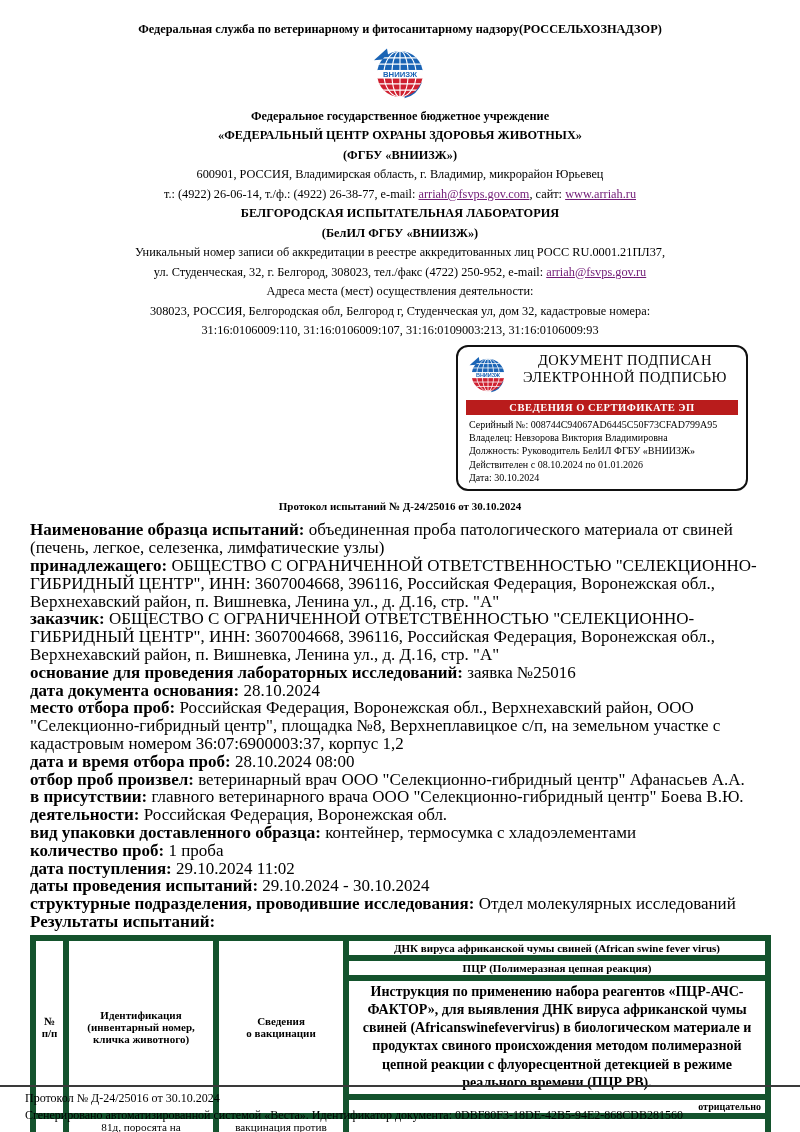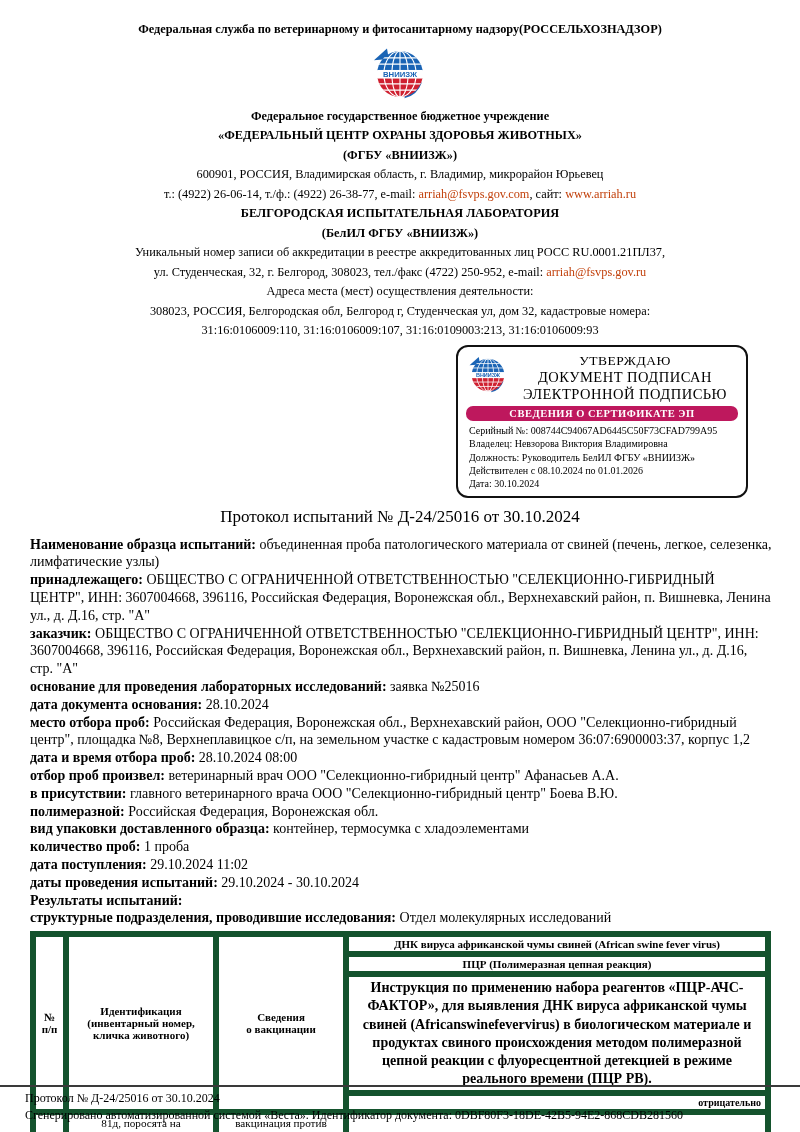--- a/index.html
+++ b/index.html
@@ -4,37 +4,37 @@
 <style>
   html,body{margin:0;padding:0;background:#fff;}
   body{width:800px;height:1132px;font-family:"Liberation Serif",serif;color:#000;position:relative;overflow:hidden;}
   .bold{font-weight:bold;}
   .page{width:800px;height:1132px;position:relative;}
 
   
   .hdr{padding-top:20px;}
   .hdr-line{font-size:12.3px;line-height:19.5px;text-align:center;}
   .logo-lg{width:66px;height:62px;display:block;margin:3px auto 2px auto;}
-  a.doc-link, .doc-link{color:#c2410c;cursor:pointer;}
+  a.doc-link, .doc-link{color:#701a75;text-decoration:underline;cursor:pointer;}
 
   
   .stamp-wrap{width:800px;display:flex;justify-content:flex-end;margin-top:4px;}
   .stamp{width:274px;border:2.5px solid #111;border-radius:12px;margin-right:52px;padding:5px 7px 5px 7px;background:#fff;}
   .stamp-top{display:flex;align-items:flex-start;}
   .logo-sm{width:46px;height:44px;flex:0 0 46px;margin-top:1px;}
   .stamp-head{flex:1;text-align:center;}
   .stamp-approve{font-size:13.5px;letter-spacing:.5px;margin-top:1px;}
   .stamp-signed{font-size:14.5px;line-height:1.18;letter-spacing:.5px;}
-  .cert-bar{background:#be185d;color:#fff;font-weight:bold;font-size:10.5px;text-align:center;padding:2px 0;margin:3px 1px 3px 1px;letter-spacing:.5px;border-radius:7px;}
+  .cert-bar{background:#b91c1c;color:#fff;font-weight:bold;font-size:10.5px;text-align:center;padding:2px 0;margin:3px 1px 3px 1px;letter-spacing:.5px;}
   .cert-lines{font-size:10px;line-height:1.34;padding-left:4px;}
 
   
-  .title{font-size:17px;font-weight:normal;text-align:center;margin:9px 0 9px 0;}
+  .title{font-size:11px;font-weight:bold;text-align:center;margin:9px 0 9px 0;}
   .fields{margin:0 28px 0 30px;}
-  .fields p{margin:0;font-size:14px;line-height:17.8px;}
+  .fields p{margin:0;font-size:17px;line-height:17.8px;}
   .fields b{font-weight:bold;}
 
   
   table{border-collapse:collapse;}
   .results{margin:4px 0 0 30px;width:741px;table-layout:fixed;}
   .results td{border:6px solid #14532d;padding:1px 4px;vertical-align:middle;}
   .results .hcell{font-weight:bold;font-size:11px;text-align:center;}
   .results .instr{font-weight:bold;font-size:14px;text-align:center;line-height:1.3;padding:2px 8px;}
   .results .neg{font-weight:bold;font-size:10px;text-align:right;}
   .results .dcell{font-size:11.2px;text-align:center;line-height:1.3;}
@@ -101,21 +101,20 @@
     <div class="hdr-line">31:16:0106009:110, 31:16:0106009:107, 31:16:0109003:213, 31:16:0106009:93</div>
   </div>
 
   <div class="stamp-wrap">
     <div class="stamp">
       <div class="stamp-top">
         <svg class="logo-sm" viewBox="0 0 104 100">
             <use href="#vniizh-globe"></use>
           </svg>
         <div class="stamp-head">
-          <div class="stamp-approve">УТВЕРЖДАЮ</div>
           <div class="stamp-signed">ДОКУМЕНТ ПОДПИСАН</div>
           <div class="stamp-signed">ЭЛЕКТРОННОЙ ПОДПИСЬЮ</div>
         </div>
       </div>
       <div class="cert-bar">СВЕДЕНИЯ О СЕРТИФИКАТЕ ЭП</div>
       <div class="cert-lines">
         <div>Серийный №: 008744C94067AD6445C50F73CFAD799A95</div>
         <div>Владелец: Невзорова Виктория Владимировна</div>
         <div>Должность: Руководитель БелИЛ ФГБУ «ВНИИЗЖ»</div>
         <div>Действителен с 08.10.2024 по 01.01.2026</div>
@@ -129,27 +128,27 @@
   <div class="fields">
     <p><b>Наименование образца испытаний:</b><span> объединенная проба патологического материала от свиней (печень, легкое, селезенка, лимфатические узлы)</span></p>
     <p><b>принадлежащего:</b><span> ОБЩЕСТВО С ОГРАНИЧЕННОЙ ОТВЕТСТВЕННОСТЬЮ "СЕЛЕКЦИОННО-ГИБРИДНЫЙ ЦЕНТР", ИНН: 3607004668, 396116, Российская Федерация, Воронежская обл., Верхнехавский район, п. Вишневка, Ленина ул., д. Д.16, стр. "А"</span></p>
     <p><b>заказчик:</b><span> ОБЩЕСТВО С ОГРАНИЧЕННОЙ ОТВЕТСТВЕННОСТЬЮ "СЕЛЕКЦИОННО-ГИБРИДНЫЙ ЦЕНТР", ИНН: 3607004668, 396116, Российская Федерация, Воронежская обл., Верхнехавский район, п. Вишневка, Ленина ул., д. Д.16, стр. "А"</span></p>
     <p><b>основание для проведения лабораторных исследований:</b><span> заявка №25016</span></p>
     <p><b>дата документа основания:</b><span> 28.10.2024</span></p>
     <p><b>место отбора проб:</b><span> Российская Федерация, Воронежская обл., Верхнехавский район, ООО "Селекционно-гибридный центр", площадка №8, Верхнеплавицкое с/п, на земельном участке с кадастровым номером 36:07:6900003:37, корпус 1,2</span></p>
     <p><b>дата и время отбора проб:</b><span> 28.10.2024 08:00</span></p>
     <p><b>отбор проб произвел:</b><span> ветеринарный врач ООО "Селекционно-гибридный центр" Афанасьев А.А.</span></p>
     <p><b>в присутствии:</b><span> главного ветеринарного врача ООО "Селекционно-гибридный центр" Боева В.Ю.</span></p>
-    <p><b>полимеразной:</b><span> Российская Федерация, Воронежская обл.</span></p>
+    <p><b>деятельности:</b><span> Российская Федерация, Воронежская обл.</span></p>
     <p><b>вид упаковки доставленного образца:</b><span> контейнер, термосумка с хладоэлементами</span></p>
     <p><b>количество проб:</b><span> 1 проба</span></p>
     <p><b>дата поступления:</b><span> 29.10.2024 11:02</span></p>
     <p><b>даты проведения испытаний:</b><span> 29.10.2024 - 30.10.2024</span></p>
+    <p><b>структурные подразделения, проводившие исследования:</b><span> Отдел молекулярных исследований</span></p>
     <p><b>Результаты испытаний:</b><span></span></p>
-    <p><b>структурные подразделения, проводившие исследования:</b><span> Отдел молекулярных исследований</span></p>
   </div>
 
   <table class="results">
     <colgroup>
         <col style="width:33px">
         <col style="width:150px">
         <col style="width:130px">
         <col>
       </colgroup>
     <tbody>

